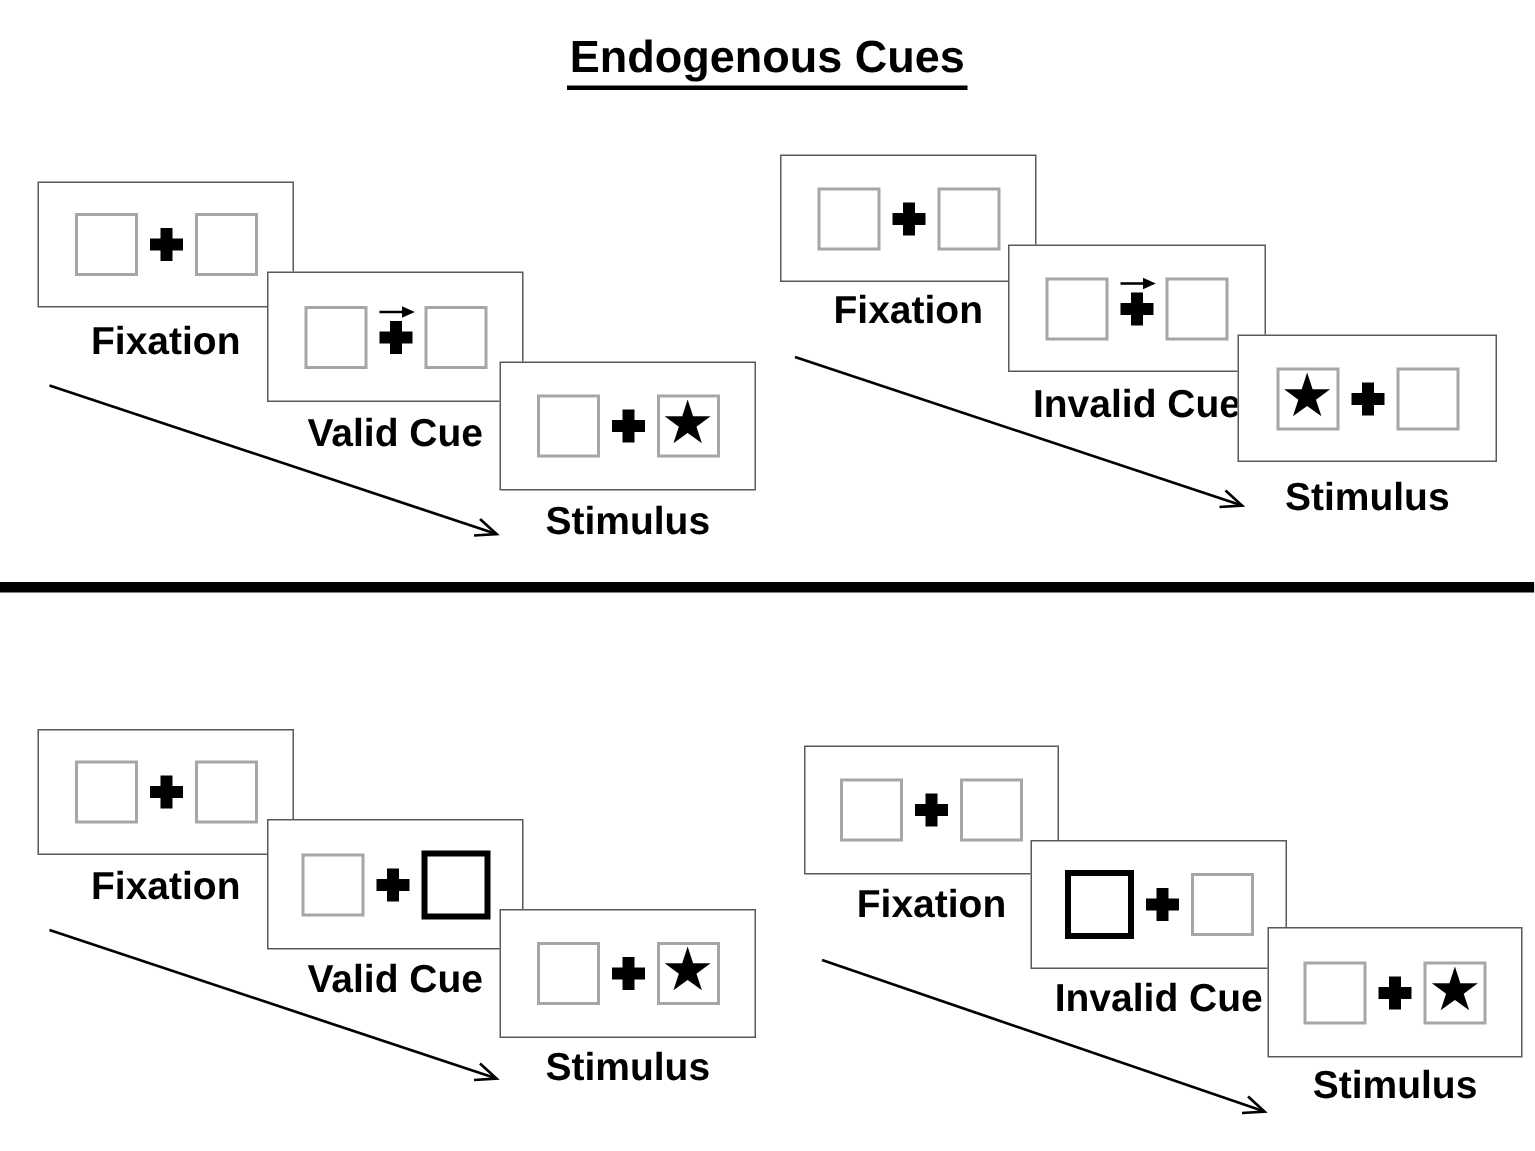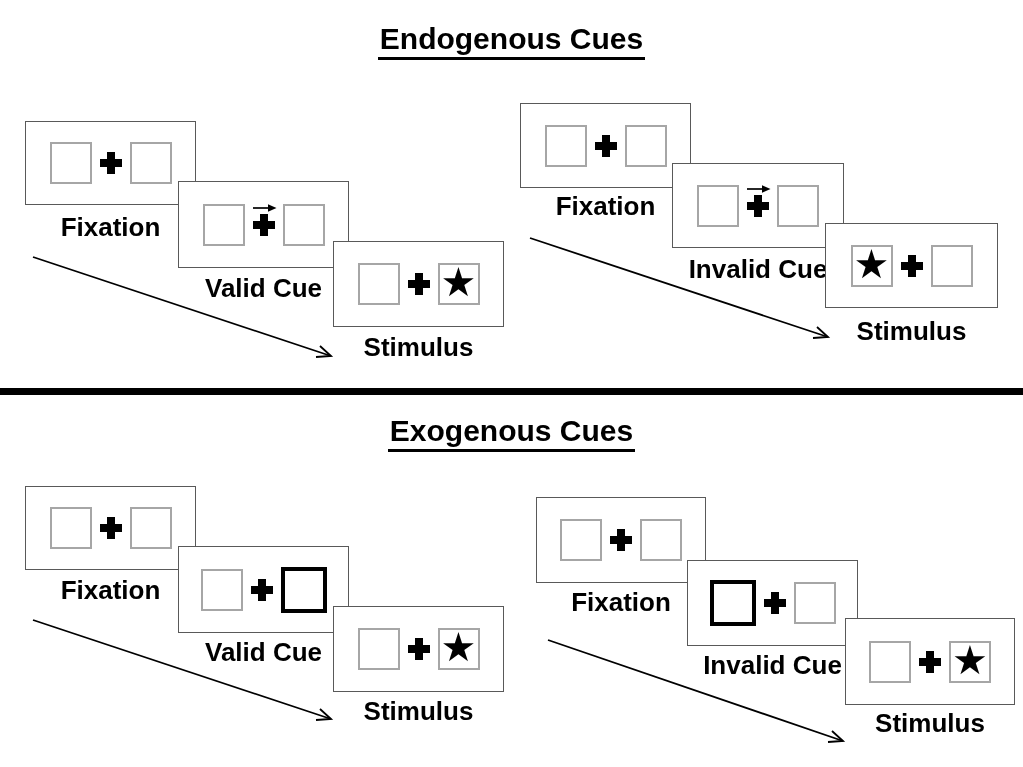--- a/index.html
+++ b/index.html
@@ -122,23 +122,20 @@
   </div>
   <div class="label" style="left:825px;top:319px;width:173px">Stimulus</div>
 
   <svg class="flow-arrow" style="left:525px;top:231px" width="315" height="118">
     <line x1="5" y1="7" x2="303" y2="106" stroke="#000" stroke-width="1.8"></line>
     <path d="M288 107 L303 106 L292 96" fill="none" stroke="#000" stroke-width="1.8"></path>
   </svg>
 
   <div class="divider" style="top:388px;height:7px"></div>
 
-  <div class="title-row" style="top:414px;">
-    <span class="title-text">Exogenous Cues</span>
-  </div>
 
   <div class="panel" style="left:25px;top:486px;width:171px;height:84px;z-index:1">
     <div class="box"></div>
     <div class="center-cell">
         <div class="plus"></div>
       </div>
     <div class="box"></div>
   </div>
   <div class="label" style="left:25px;top:578px;width:171px">Fixation</div>
 

